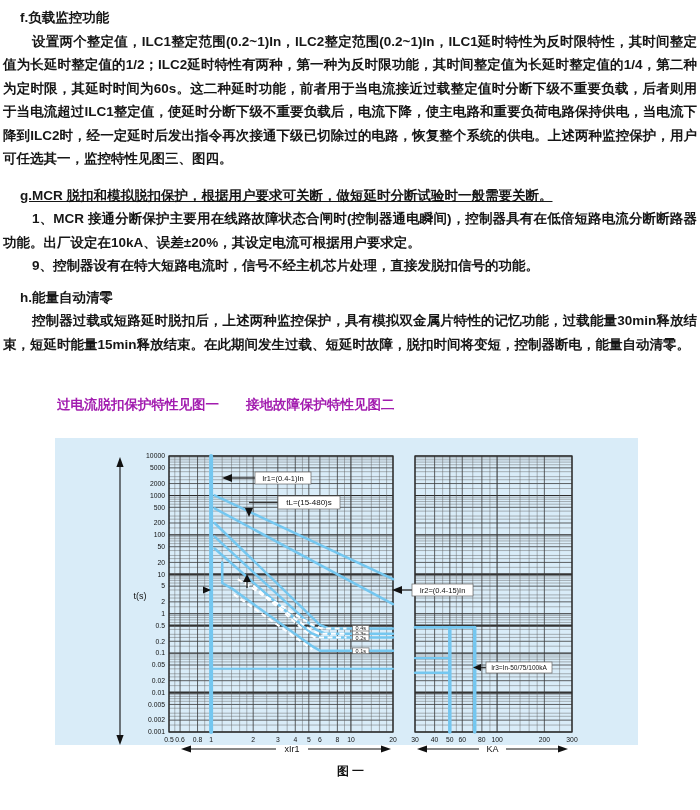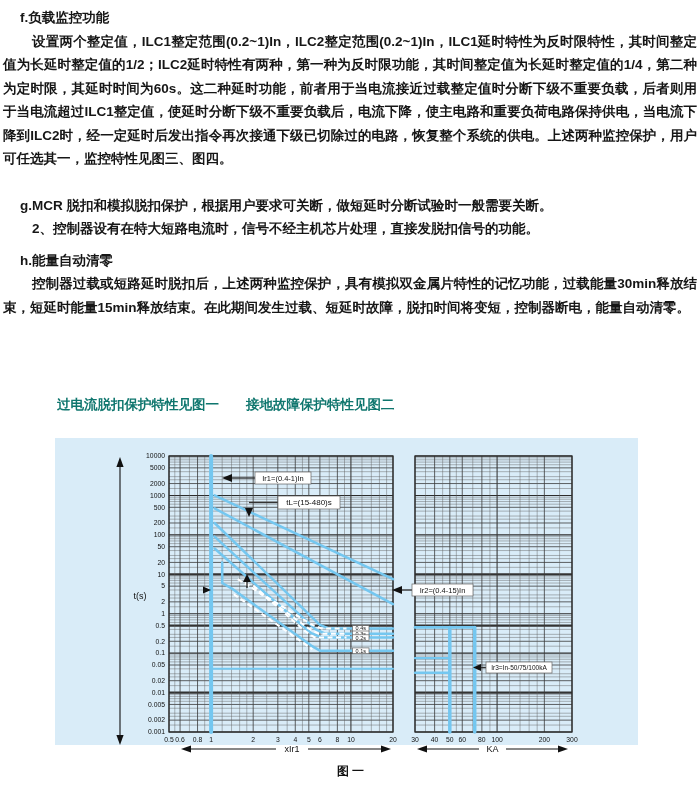--- a/index.html
+++ b/index.html
@@ -2,35 +2,36 @@
 <html><head>
 <meta charset="utf-8">
 <style>
   html,body{margin:0;padding:0;background:#ffffff;}
   .page{position:relative;width:700px;height:810px;background:#ffffff;overflow:hidden;
         font-family:"Liberation Sans","DejaVu Sans",sans-serif;}
   .doc-text{position:absolute;left:3px;top:6px;width:694px;color:#161616;
         font-weight:700;font-size:13.5px;line-height:23.5px;text-align:justify;word-break:break-all;}
   .doc-text p{margin:0;text-indent:2.15em;}
   .doc-text p.heading{text-indent:17px;}
-  .doc-text p.gap{margin-top:23px;}
+  .doc-text p.gap{margin-top:13px;text-decoration:underline;}
   .doc-text p.gap-sm{margin-top:8px;}
-  .chart-header{position:absolute;left:57px;top:396px;font-size:13.5px;font-weight:700;color:#0f766e;}
+  .chart-header{position:absolute;left:57px;top:396px;font-size:13.5px;font-weight:700;color:#a21caf;}
   .panel{position:absolute;left:55px;top:438px;width:583px;height:307px;background:#d9ecf8;}
   svg text{font-family:"Liberation Sans","DejaVu Sans",sans-serif;}
 </style>
 </head>
 <body>
 
 <div class="page">
   <div class="doc-text" id="doc-text">
       <p class="heading">f.负载监控功能</p>
       <p class="">设置两个整定值，ILC1整定范围(0.2~1)In，ILC2整定范围(0.2~1)In，ILC1延时特性为反时限特性，其时间整定值为长延时整定值的1/2；ILC2延时特性有两种，第一种为反时限功能，其时间整定值为长延时整定值的1/4，第二种为定时限，其延时时间为60s。这二种延时功能，前者用于当电流接近过载整定值时分断下级不重要负载，后者则用于当电流超过ILC1整定值，使延时分断下级不重要负载后，电流下降，使主电路和重要负荷电路保持供电，当电流下降到ILC2时，经一定延时后发出指令再次接通下级已切除过的电路，恢复整个系统的供电。上述两种监控保护，用户可任选其一，监控特性见图三、图四。</p>
       <p class="heading gap">g.MCR 脱扣和模拟脱扣保护，根据用户要求可关断，做短延时分断试验时一般需要关断。</p>
-      <p class="">2、控制器设有在特大短路电流时，信号不经主机芯片处理，直接发脱扣信号的功能。</p>
+      <p class="">1、MCR 接通分断保护主要用在线路故障状态合闸时(控制器通电瞬间)，控制器具有在低倍短路电流分断断路器功能。出厂设定在10kA、误差±20%，其设定电流可根据用户要求定。</p>
+      <p class="">9、控制器设有在特大短路电流时，信号不经主机芯片处理，直接发脱扣信号的功能。</p>
       <p class="heading gap-sm">h.能量自动清零</p>
       <p class="">控制器过载或短路延时脱扣后，上述两种监控保护，具有模拟双金属片特性的记忆功能，过载能量30min释放结束，短延时能量15min释放结束。在此期间发生过载、短延时故障，脱扣时间将变短，控制器断电，能量自动清零。</p>
     </div>
   <div class="chart-header">过电流脱扣保护特性见图一　　接地故障保护特性见图二</div>
   <div class="panel">
     <svg id="fig1-svg" width="583" height="361" viewBox="0 0 583 361">
         <g>
           <line x1="114" y1="294" x2="338" y2="294" stroke="#2c2c2c" stroke-width="1.1"></line>
           <line x1="114" y1="287.056973214376" x2="338" y2="287.056973214376" stroke="#5d5d5d" stroke-width="0.45"></line>
           <line x1="114" y1="282.13081731382016" x2="338" y2="282.13081731382016" stroke="#3a3a3a" stroke-width="0.8"></line>

